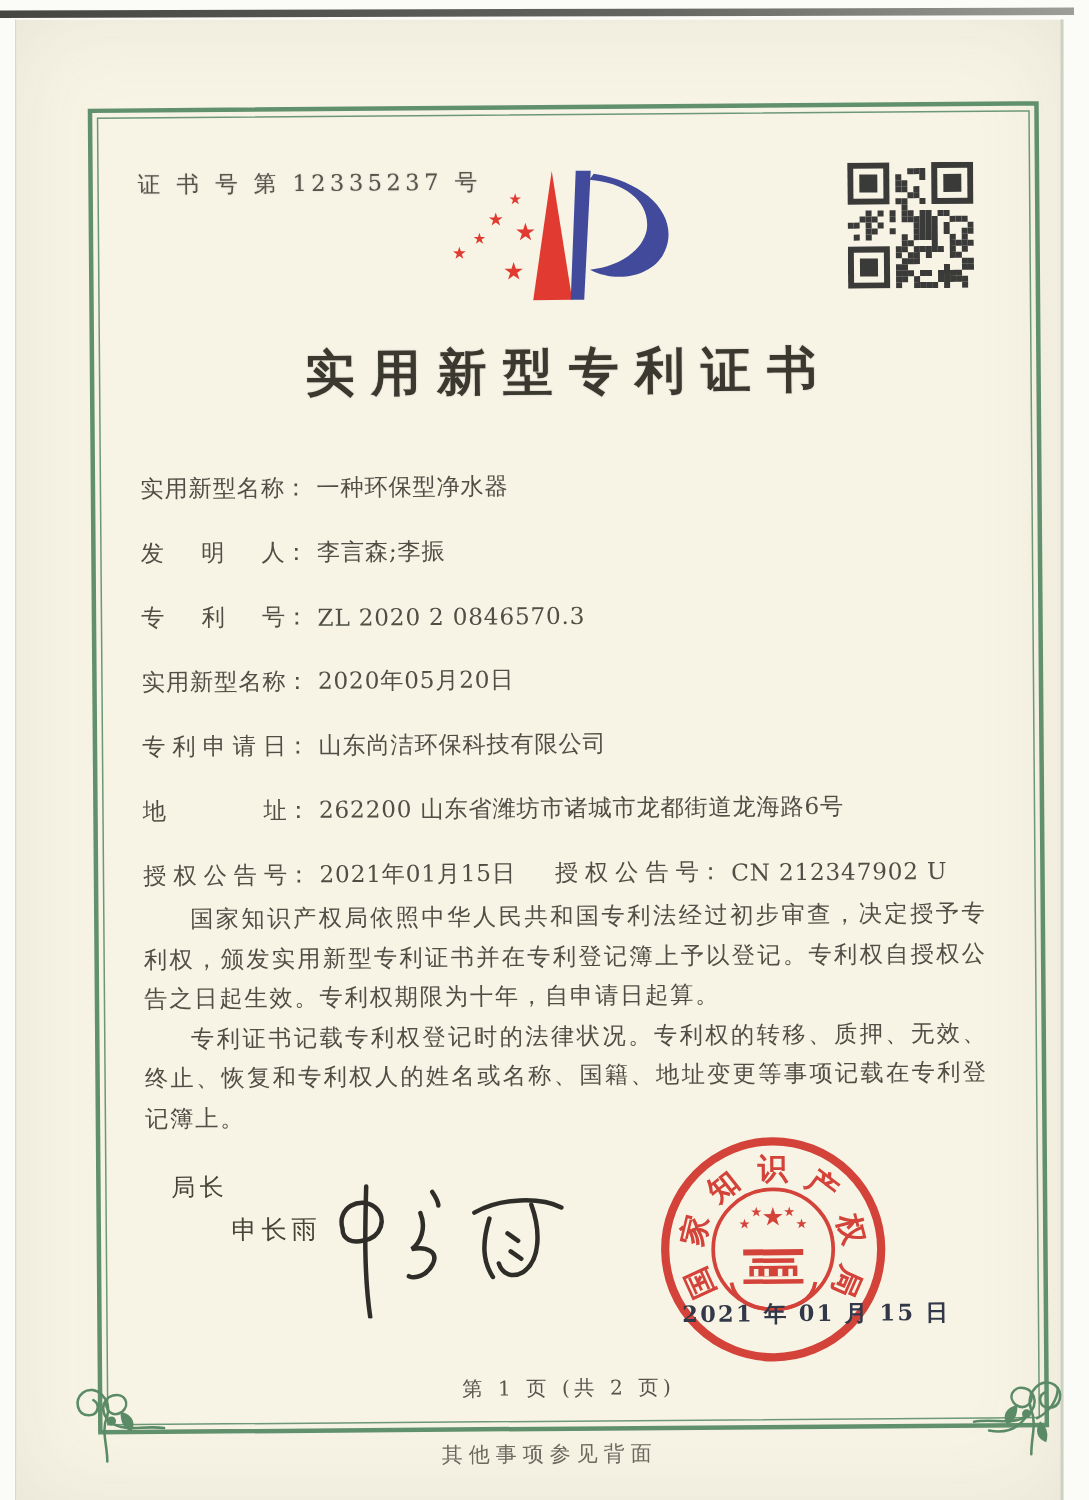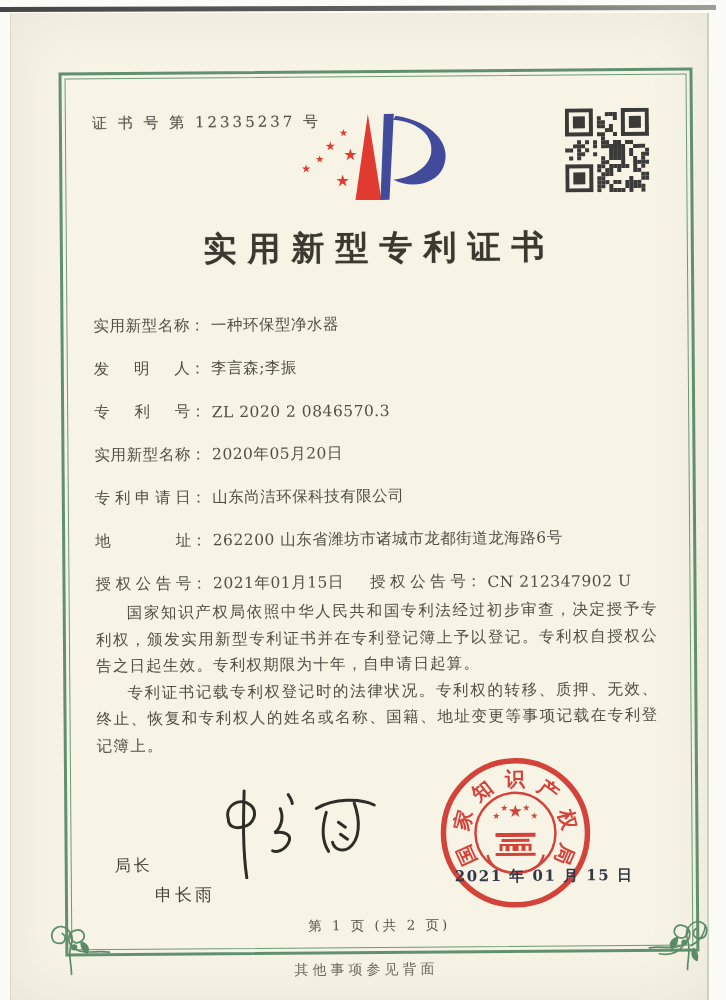--- a/index.html
+++ b/index.html
@@ -37,21 +37,21 @@
   .frow{height:43px;display:flex;align-items:center;font-size:15.5px;}
   .flabel{display:inline-block;width:96px;text-align:justify;text-align-last:justify;}
   .fcolon{margin:0 6px 0 0;}
   .fvalue{letter-spacing:.5px;white-space:nowrap;}
   .grant-gap{margin-left:26px;font-family:Liberation Serif, serif;}
   
   .paras{position:absolute;left:95px;top:598px;width:562px;font-size:15.5px;
     line-height:26.5px;color:#514f45;text-align:justify;letter-spacing:1.2px;}
   .paras p{margin:0;text-indent:2em;}
   
-  .signer{position:absolute;left:112px;top:856px;font-size:16px;color:#474539;
+  .signer{position:absolute;left:112px;top:782px;font-size:16px;color:#474539;
     letter-spacing:3px;line-height:1;}
   .signer .sname{margin-top:13px;font-size:17px;padding-left:40px;}
   .signature{position:absolute;left:198px;top:778px;}
   .seal{position:absolute;left:437px;top:758px;}
   .seal-date{position:absolute;left:452px;top:868px;font-size:15px;font-weight:600;
     letter-spacing:1.5px;color:#333849;z-index:5;}
   .page-ind{position:absolute;left:62px;top:917px;width:628px;text-align:center;
     font-size:13.5px;letter-spacing:3px;color:#56544b;}
   .back-note{position:absolute;left:0;top:961px;width:726px;text-align:center;
     font-size:14px;letter-spacing:4px;color:#6b695e;}

